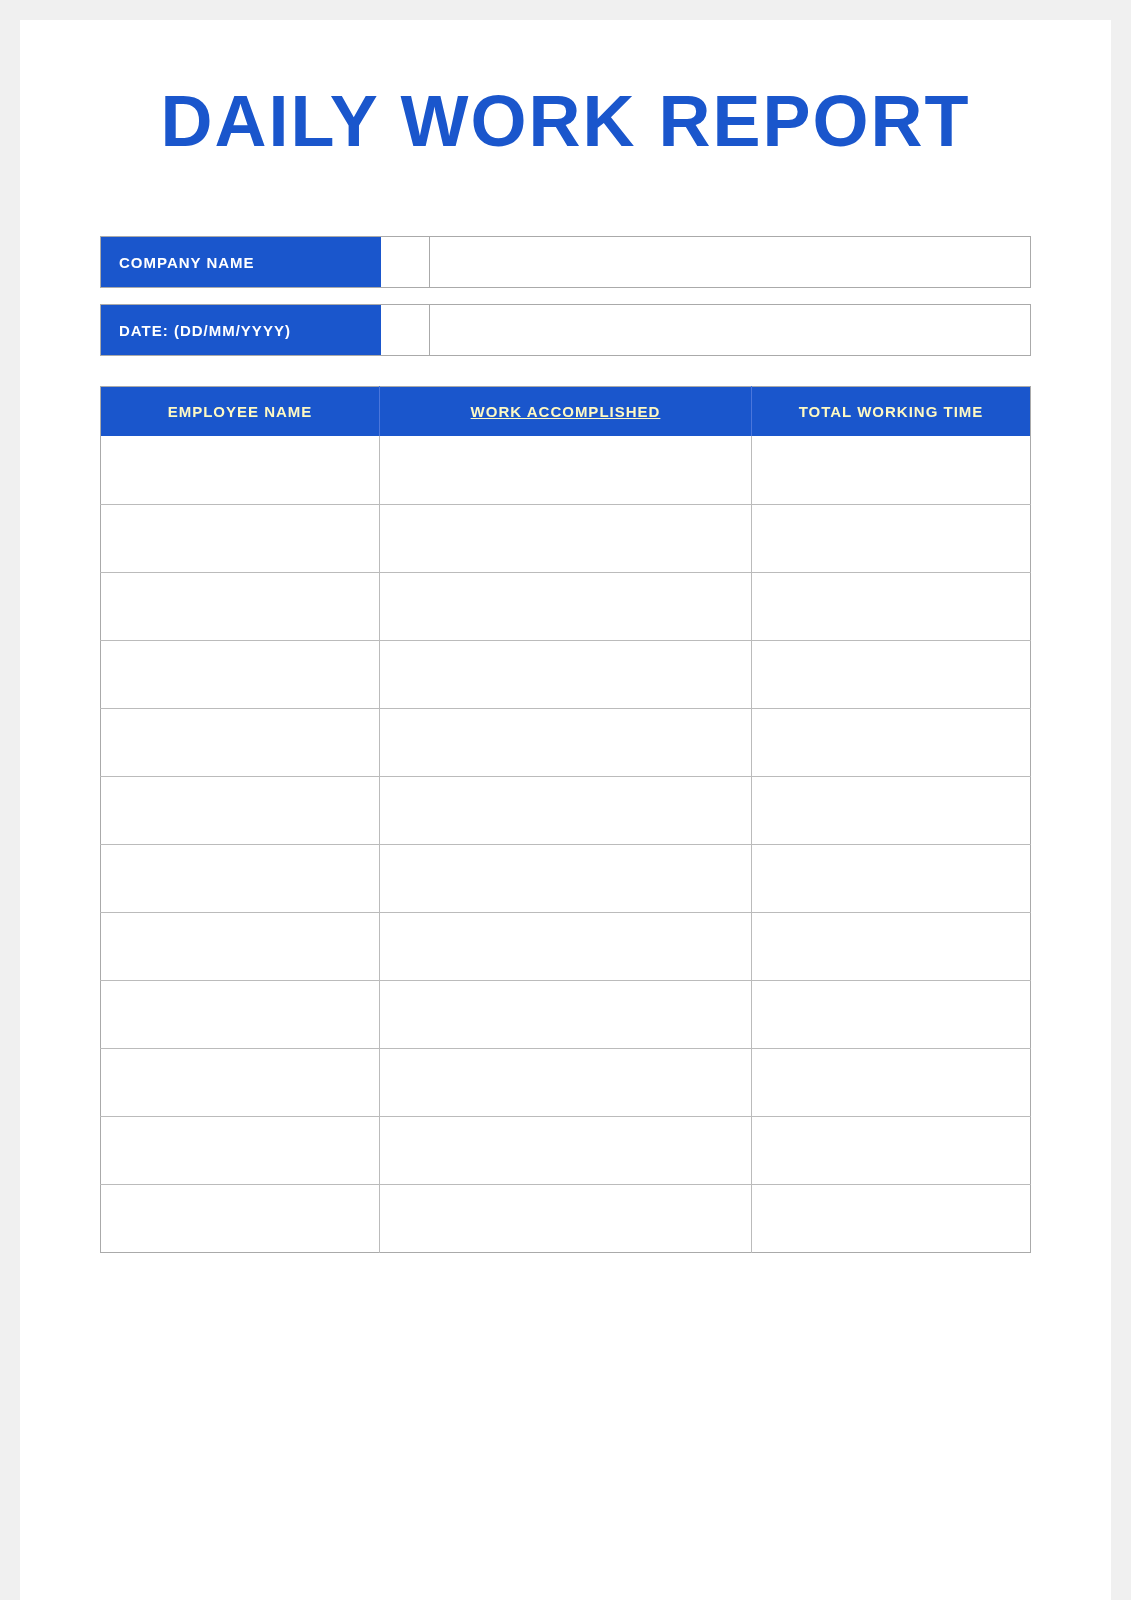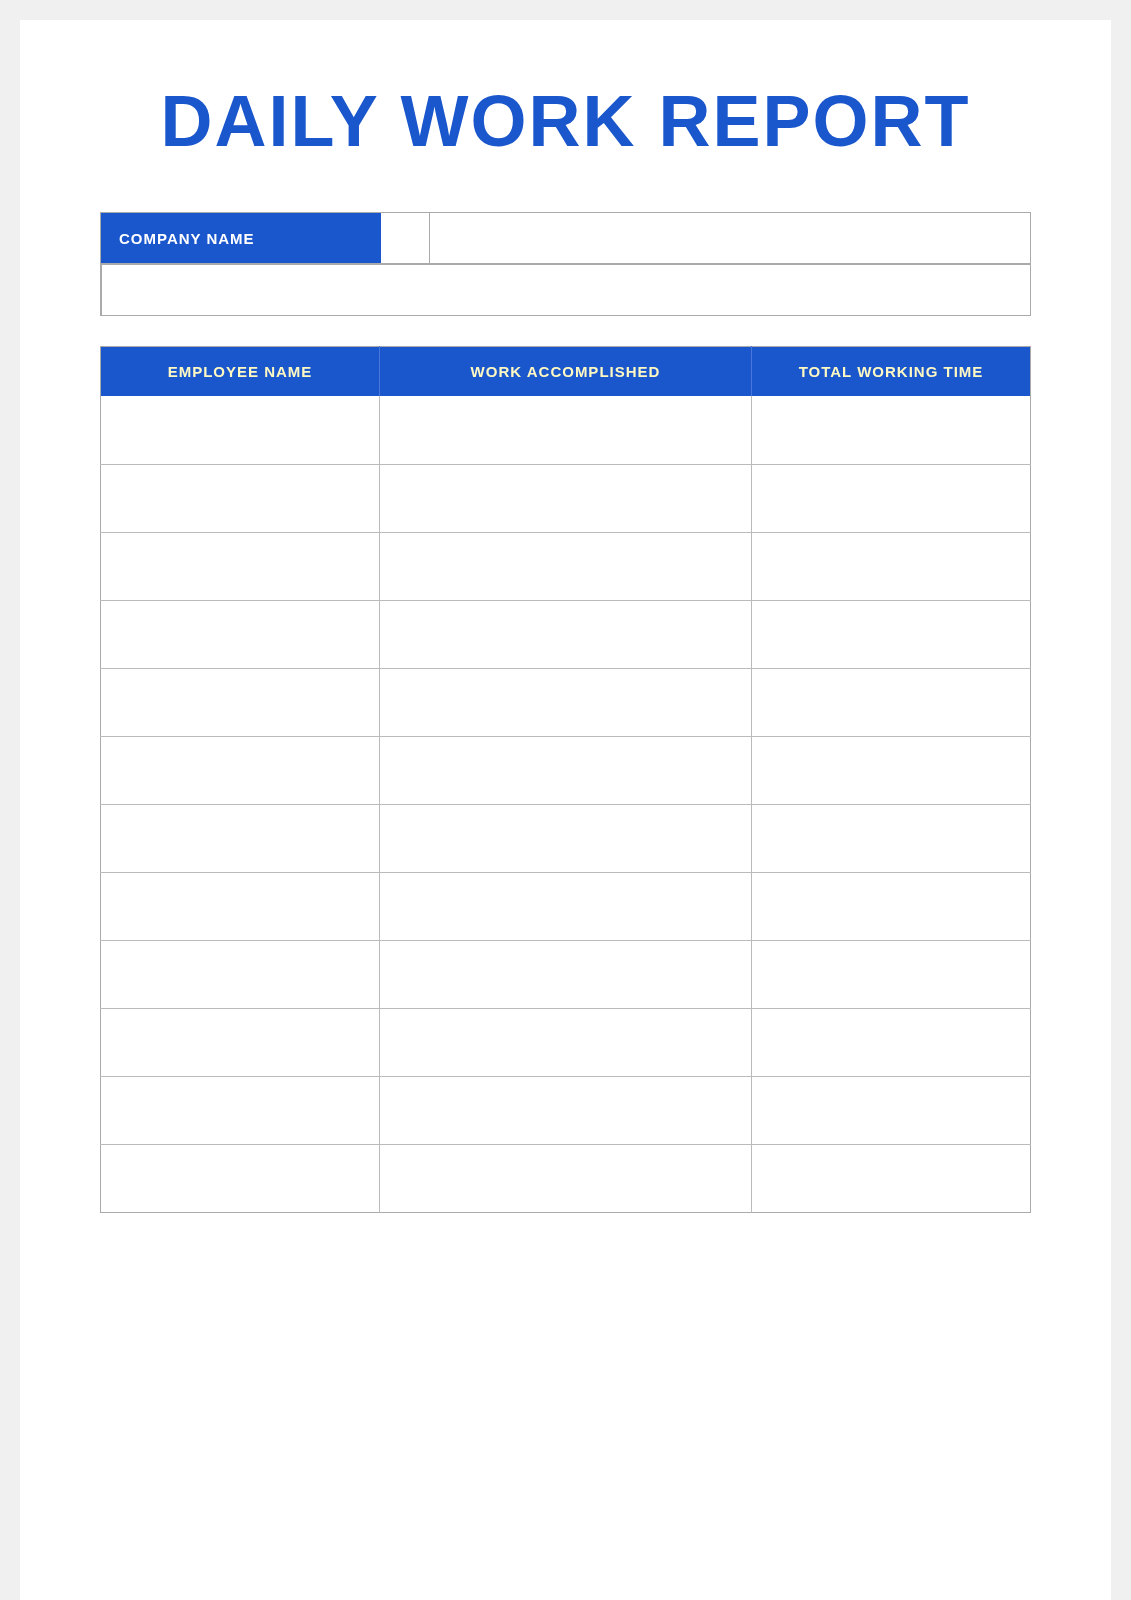--- a/index.html
+++ b/index.html
@@ -23,31 +23,32 @@
       background: #ffffff;
       padding: 60px 80px;
     }
 
     .page-title {
       text-align: center;
       font-size: 72px;
       font-weight: 900;
       color: #1a56cc;
       letter-spacing: 2px;
-      margin-bottom: 50px;
+      margin-bottom: 74px;
       text-transform: uppercase;
     }
 
     .info-section {
       margin-bottom: 12px;
     }
 
     .info-row {
       display: flex;
       border: 1.5px solid #aaaaaa;
+      margin-bottom: 16px;
       gap: 48px;
     }
 
     .info-label {
       background-color: #1a56cc;
       color: #ffffff;
       font-size: 15px;
       font-weight: 600;
       letter-spacing: 1px;
       padding: 14px 18px;
@@ -112,20 +113,21 @@
     .report-table tbody td:last-child {
       border-right: none;
     }
 
     .col-employee {
       width: 30%;
     }
 
     .col-work {
       width: 40%;
+      text-decoration: underline;
     }
 
     .col-time {
       width: 30%;
       margin-top: 38px;
     }
   </style>
 </head>
 <body>
 
@@ -134,20 +136,21 @@
   <h1 class="page-title">DAILY WORK REPORT</h1>
 
   <div class="info-section">
 
     <div class="info-row">
       <div class="info-label">COMPANY NAME</div>
       <div class="info-value"></div>
     </div>
 
     <div class="info-row">
+      <div class="info-label">DATE: (DD/MM/YYYY)</div>
       <div class="info-value"></div>
     </div>
 
   </div>
 
   <div class="table-section">
     <table class="report-table">
       <thead>
         <tr>
           <th class="col-employee">EMPLOYEE NAME</th>

